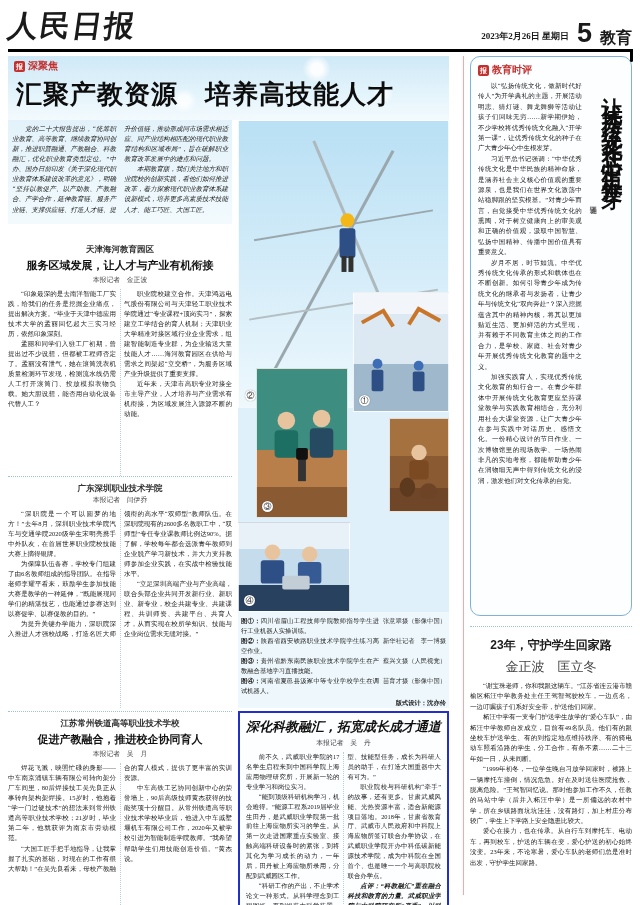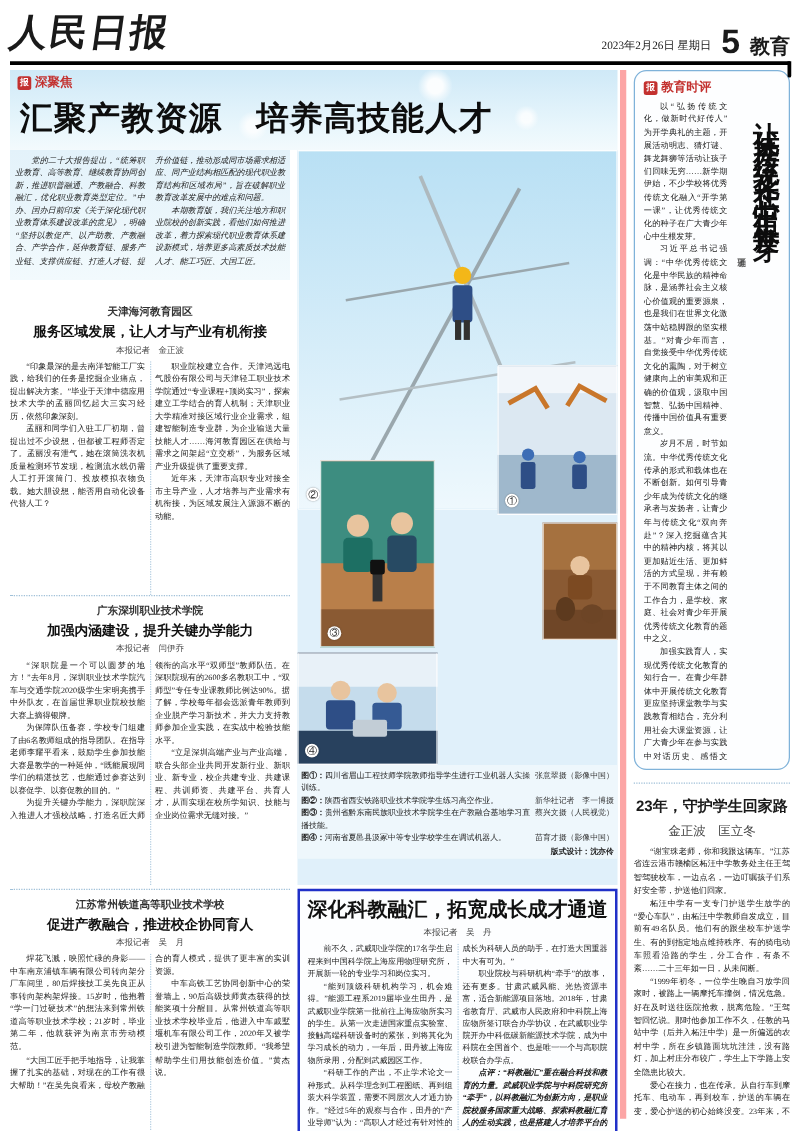--- a/index.html
+++ b/index.html
@@ -5,29 +5,29 @@
   * { box-sizing: border-box; margin: 0; padding: 0; }
   html,body { width:640px; height:905px; overflow:hidden; background:#fff;
     font-family:"Liberation Serif", serif; color:#1a1a1a; }
 
   
   .masthead { height:46px; margin:6px 8px 0; display:flex; align-items:flex-end;
     justify-content:space-between; border-bottom:3px solid #000; position:relative; padding-bottom:2px;}
   .paper-logo { font-family:"DejaVu Serif", serif; font-weight:900; font-size:30px;
     transform:skewX(-8deg); letter-spacing:2px; }
   .masthead-right { display:flex; align-items:flex-end; gap:8px; }
-  .mh-date { font-size:9px; font-weight:normal; padding-bottom:4px; }
+  .mh-date { font-size:9px; font-weight:bold; padding-bottom:4px; }
   .mh-page { font-family:"Liberation Sans", sans-serif; font-size:27px; font-weight:900; line-height:1;}
   .mh-section { font-family:"Liberation Sans", sans-serif; font-size:16px; font-weight:900; line-height:1.05;}
   .mh-hook { position:absolute; right:-1px; bottom:-13px; width:3px; height:13px; background:#000; border-radius:0 0 4px 4px;}
 
   
-  .main { display:flex; gap:2px; padding:4px 8px 8px; height:851px; }
+  .main { display:flex; gap:14px; padding:4px 8px 8px; height:851px; }
   .left-zone { flex:0 0 428px; display:flex; flex-direction:column; }
-  .right-zone { flex:1; border-left:5px solid #fca5a5; padding-left:6px; display:flex; flex-direction:column;}
+  .right-zone { flex:1; border-left:1px solid #fca5a5; padding-left:6px; display:flex; flex-direction:column;}
 
   
   .df-banner { background:
       radial-gradient(circle at 70% 20%, rgba(255,255,255,.9) 0 6px, rgba(255,255,255,0) 14px),
       radial-gradient(circle at 40% 70%, rgba(255,255,255,.8) 0 5px, rgba(255,255,255,0) 12px),
       radial-gradient(circle at 85% 60%, rgba(255,255,255,.8) 0 4px, rgba(255,255,255,0) 10px),
       linear-gradient(180deg,#cfe9f7 0%, #e8f6fc 70%, #f3fafd 100%);
     padding:3px 6px 2px; }
   .sec-label { display:flex; align-items:center; gap:3px; font-family:"Liberation Sans",sans-serif;
     font-weight:900; font-size:10px; color:#c3312f; }
@@ -81,21 +81,21 @@
   .cap-text { text-align:justify; }
   .cap-label { font-weight:bold; }
   .cap-credit { white-space:nowrap; color:#333; }
   .design-credit { text-align:right; font-weight:bold; padding-top:1px; }
 
   
   .df-bottom { display:flex; gap:6px; height:212px; margin-top:3px; }
   .art-C { flex:0 0 224px; height:100%; border-top:1px dotted #9fc0d8; }
   .blue-box { flex:1; border:2.5px solid #2030c8; background:#fdfeff; padding:3px 6px 4px;
     display:flex; flex-direction:column; overflow:hidden; }
-  .blue-box .art-headline { font-size:16px; }
+  .blue-box .art-headline { font-size:13px;font-style:italic; }
   .blue-box .art-body { font-size:6.4px; }
   .comment-par { text-indent:2em; font-weight:bold; font-style:italic; }
 
   
   .commentary-box { height:560px; border:1.5px solid #7fb2d9; border-radius:10px;
     background:#fdfeff; padding:6px 7px; display:flex; flex-direction:column; overflow:hidden;}
   .commentary-row { flex:1; display:flex; gap:6px; overflow:hidden; margin-top:4px;}
   .commentary-text { flex:1; font-size:6.5px; line-height:1.6; text-align:justify; overflow:hidden;}
   .commentary-text p { text-indent:2em; }
   .v-col { display:flex; flex-direction:row; align-items:flex-start; gap:2px; }
@@ -103,21 +103,21 @@
     margin-top:120px; }
   .v-headline { writing-mode:vertical-rl; text-orientation:upright;
     font-family:"Liberation Sans",sans-serif; font-weight:900; font-size:21px;
     letter-spacing:7px; color:#0d0d0d; line-height:1.15; }
 
   
   .return-home { margin-top:10px; flex:1; display:flex; flex-direction:column; overflow:hidden;
     border-top:1px dotted #9fc0d8; padding-top:10px;}
   .rh-headline { text-align:center; font-family:"Liberation Sans",sans-serif; font-weight:900;
     font-size:12px; padding-bottom:4px; }
-  .rh-byline { text-align:center; font-size:10px; color:#444; padding-bottom:5px; }
+  .rh-byline { text-align:center; font-size:13px; color:#444; padding-bottom:5px; }
   .rh-body { flex:1; overflow:hidden; font-size:6.5px; line-height:1.6; text-align:justify; }
   .rh-body p { text-indent:2em; }
 
   svg.deco { position:absolute; inset:0; width:100%; height:100%; }
 </style>
 </head>
 <body>
 
 <header class="masthead">
   <div class="paper-logo">人民日报</div>
@@ -158,21 +158,20 @@
           <div class="art-body">
             <p>“印象最深的是去南洋智能工厂实践，给我们的任务是挖掘企业痛点，提出解决方案。”毕业于天津中德应用技术大学的孟丽回忆起大三实习经历，依然印象深刻。</p>
             <p>孟丽和同学们入驻工厂初期，曾提出过不少设想，但都被工程师否定了。孟丽没有泄气，她在滚筒洗衣机质量检测环节发现，检测流水线仍需人工打开滚筒门、投放模拟衣物负载。她大胆设想，能否用自动化设备代替人工？</p>
             <p>职业院校建立合作。天津鸿远电气股份有限公司与天津轻工职业技术学院通过“专业课程+顶岗实习”，探索建立工学结合的育人机制；天津职业大学精准对接区域行业企业需求，组建智能制造专业群，为企业输送大量技能人才……海河教育园区在供给与需求之间架起“立交桥”，为服务区域产业升级提供了重要支撑。</p>
             <p>近年来，天津市高职专业对接全市主导产业，人才培养与产业需求有机衔接，为区域发展注入源源不断的动能。</p>
           </div>
         </section>
 
         <section class="article art-B">
           <div class="kicker">广东深圳职业技术学院</div>
-          <h3 class="art-headline">加强内涵建设，提升关键办学能力</h3>
           <div class="byline">本报记者　闫伊乔</div>
           <div class="art-body">
             <p>“深职院是一个可以圆梦的地方！”去年8月，深圳职业技术学院汽车与交通学院2020级学生宋明亮携手中外队友，在首届世界职业院校技能大赛上摘得银牌。</p>
             <p>为保障队伍备赛，学校专门组建了由6名教师组成的指导团队。在指导老师李耀平看来，鼓励学生参加技能大赛是教学的一种延伸，“既能展现同学们的精湛技艺，也能通过参赛达到以赛促学、以赛促教的目的。”</p>
             <p>为提升关键办学能力，深职院深入推进人才强校战略，打造名匠大师领衔的高水平“双师型”教师队伍。在深职院现有的2600多名教职工中，“双师型”专任专业课教师比例达90%。据了解，学校每年都会选派青年教师到企业脱产学习新技术，并大力支持教师参加企业实践，在实战中检验技能水平。</p>
             <p>“立足深圳高端产业与产业高端，联合头部企业共同开发新行业、新职业、新专业，校企共建专业、共建课程、共训师资、共建平台、共育人才，从而实现在校所学知识、技能与企业岗位需求无缝对接。”</p>
           </div>
         </section>
       </div>
 

